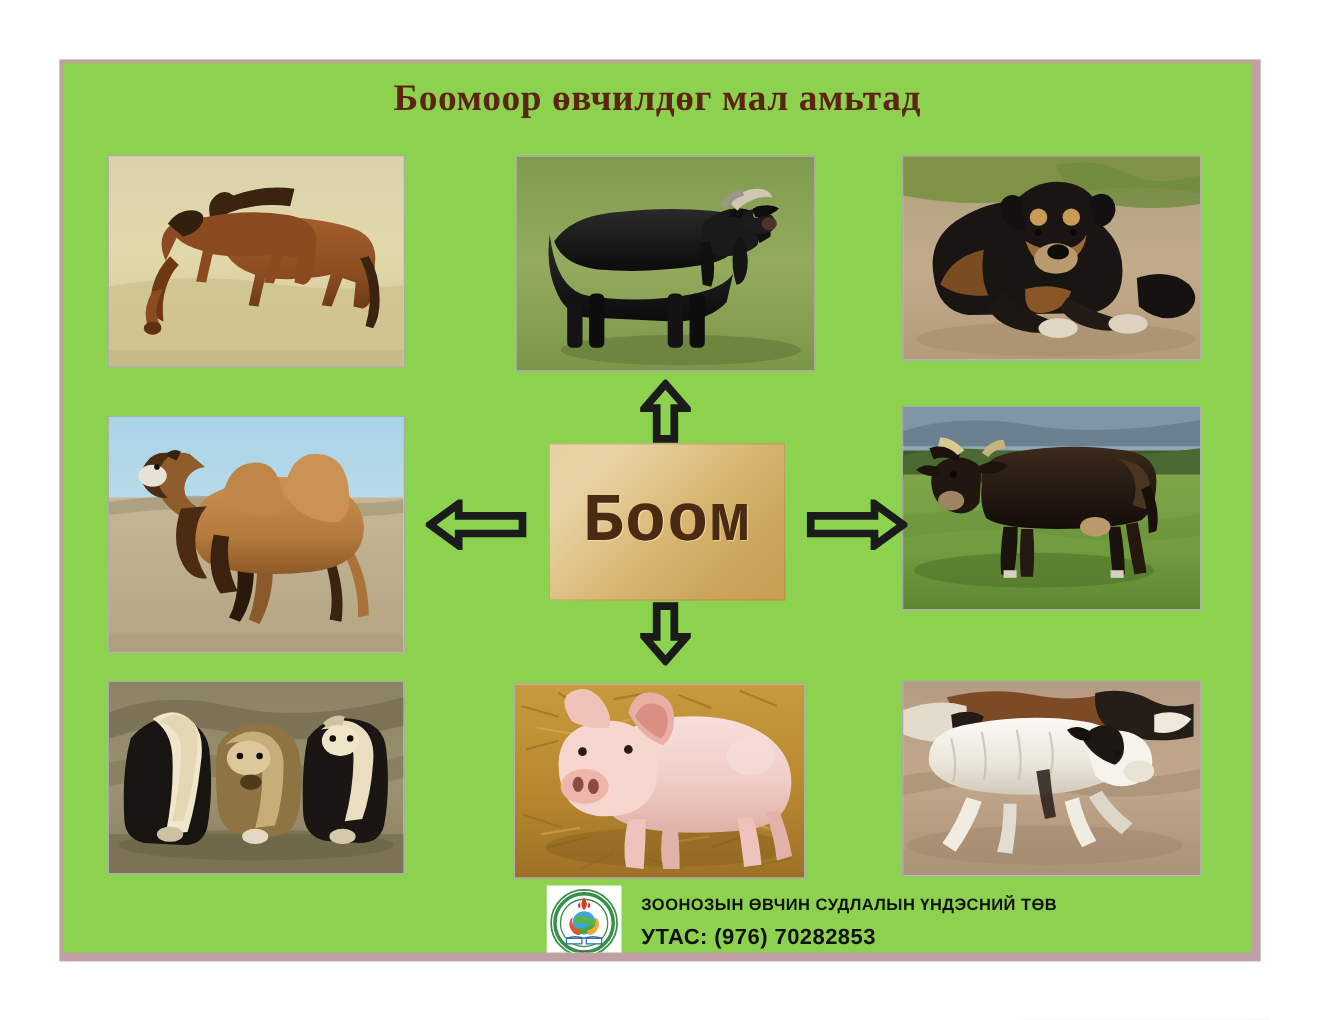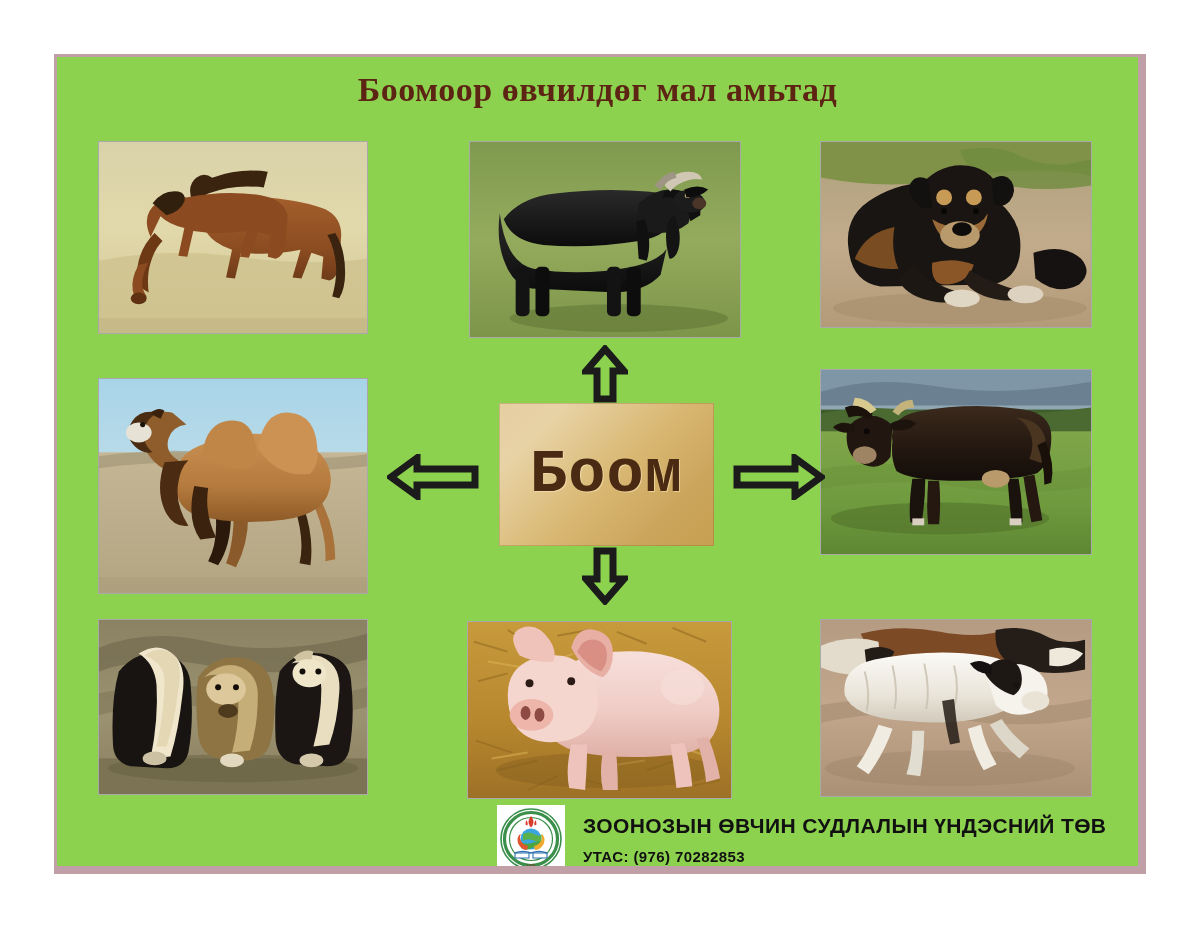--- a/index.html
+++ b/index.html
@@ -123,22 +123,22 @@
     align-items: center;
     justify-content: center;
     flex: 0 0 auto;
   }
   #footer-logo svg { display:block; width: 64px; height: 64px; }
   #footer-text {
     color: #111111;
     font-family: "Liberation Sans", sans-serif;
     font-weight: bold;
   }
-  #footer-org  { font-size: 21px; letter-spacing: 0.4px; margin-bottom: 10px; white-space: nowrap; }
-  #footer-phone{ font-size: 15px; letter-spacing: 0.4px; white-space: nowrap; }
+  #footer-org  { font-size: 15px; letter-spacing: 0.4px; margin-bottom: 10px; white-space: nowrap; }
+  #footer-phone{ font-size: 20px; letter-spacing: 0.4px; white-space: nowrap; }
 </style>
 </head>
 <body>
 
 <div id="poster-page">
 
   <div id="poster-frame">
     <div id="poster-board">
 
       <div id="poster-title">Боомоор өвчилдөг мал амьтад</div>

